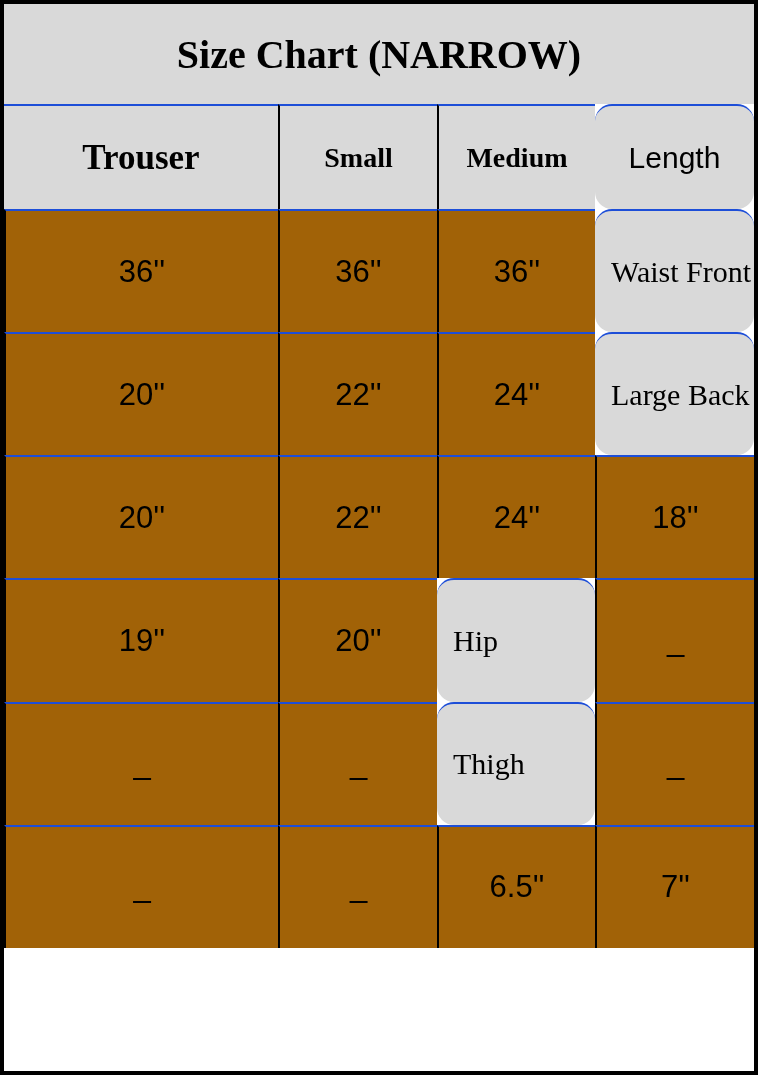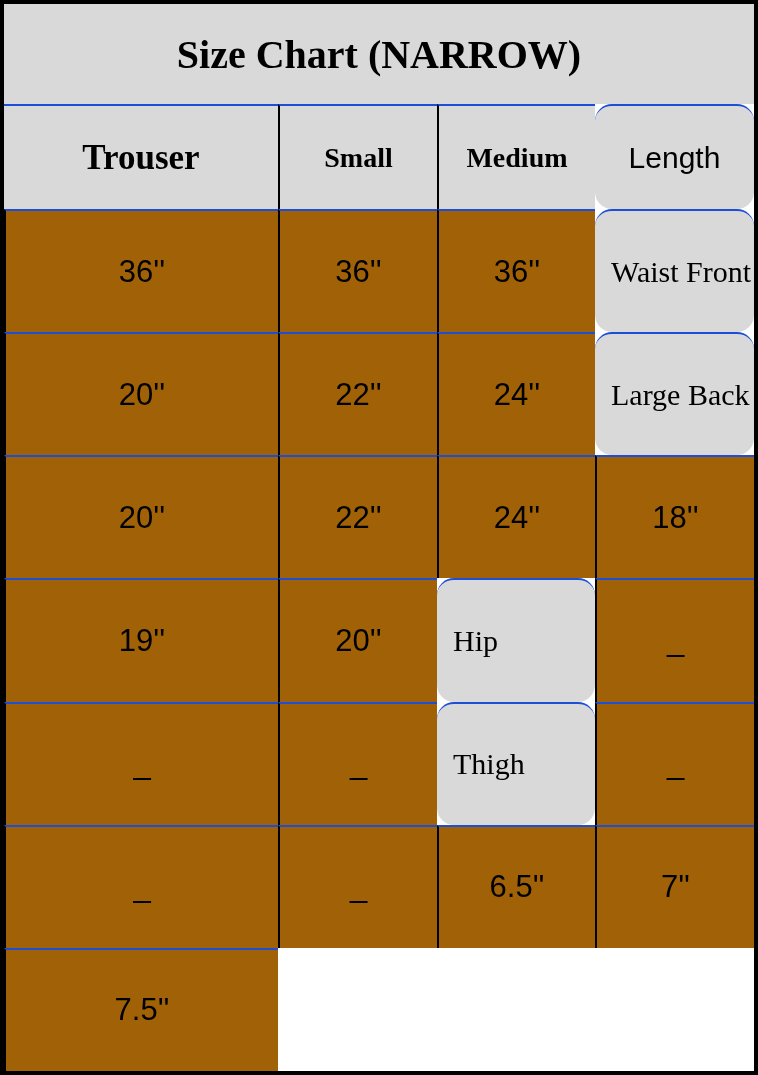--- a/index.html
+++ b/index.html
@@ -96,15 +96,14 @@
   <div class="cell value-cell">_</div>
   <div class="cell value-cell">_</div>
 
   <div class="cell row-label first-col">Thigh</div>
   <div class="cell value-cell">_</div>
   <div class="cell value-cell">_</div>
   <div class="cell value-cell">_</div>
 
   <div class="cell value-cell">6.5''</div>
   <div class="cell value-cell">7''</div>
-  <div class="cell value-cell">7.5''</div>
 
 </div>
 
 </body></html>

